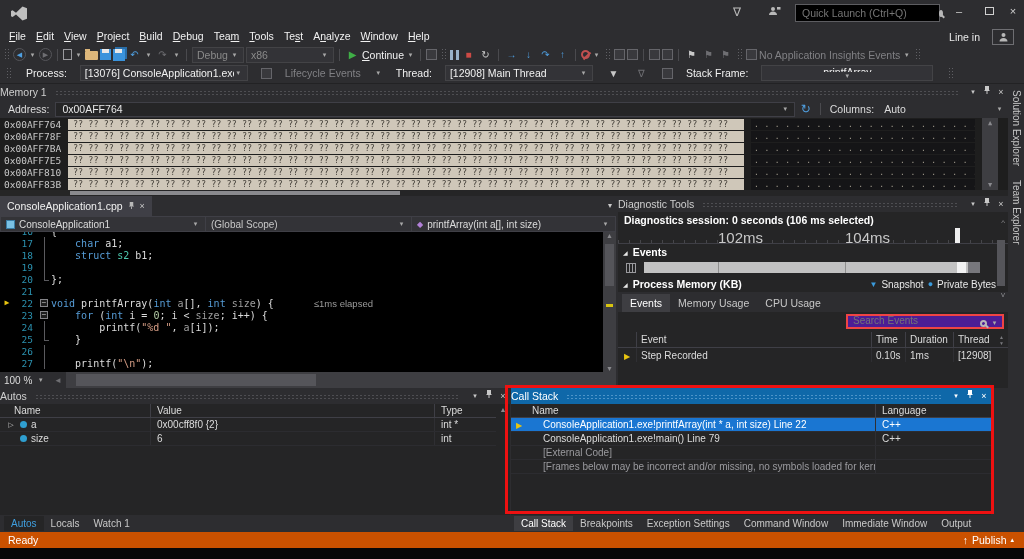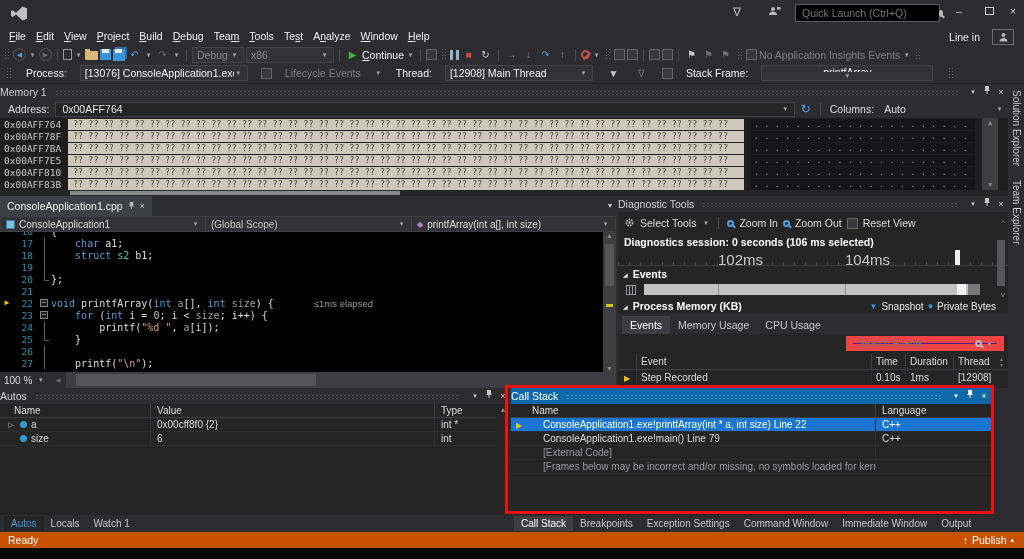--- a/index.html
+++ b/index.html
@@ -131,22 +131,22 @@
   .swim-bar{position:absolute;left:26px;top:2px;width:336px;height:11px;background:#c2c2c2;}
   .swim-tick{position:absolute;top:0;width:1px;height:11px;background:#8f8f8f;}
   .swim-white{position:absolute;top:0;width:9px;height:11px;background:#f2f2f2;right:14px;}
   .swim-end{position:absolute;top:0;right:0;width:12px;height:11px;background:#77777c;}
   .d-legend{position:absolute;right:12px;display:flex;align-items:center;gap:4px;font-size:10px;color:#e8e8e8;}
   .lg-tri{color:#3a9bdc;font-size:8px;} .lg-dot{color:#3a9bdc;font-size:9px;}
   .d-tabs{height:20px;display:flex;align-items:flex-end;padding-left:4px;background:#2d2d30;}
   .d-tab{padding:3px 8px;font-size:10.5px;color:#c8c8c8;}
   .d-tab.active{background:#3e3e42;color:#fff;}
   .d-search{position:relative;height:20px;background:#252526;}
-  .d-search-box{position:absolute;left:228px;top:2px;width:158px;height:15px;background:#4c1d95;border:7px solid #ef4444;
-      display:flex;align-items:center;padding:0 3px;gap:3px;}
+  .d-search-box{position:absolute;left:228px;top:2px;width:158px;height:15px;background:#4c1d95;border:2px solid #ef4444;
+      display:flex;align-items:flex-end;padding:0 3px;gap:3px;}
   .d-search-box input{flex:1;background:transparent;border:0;outline:0;color:#8a8a8a;font-size:10px;font-family:"Liberation Sans",sans-serif;min-width:0;}
   .d-grid-h{height:16px;display:flex;font-size:10px;color:#dcdcdc;border-bottom:1px solid #3f3f46;align-items:center;}
   .dg-icon{width:18px;flex:none;text-align:center;}
   .dg-event{flex:1;padding-left:4px;border-left:1px solid #3f3f46;height:100%;display:flex;align-items:center;}
   .dg-time{width:34px;flex:none;border-left:1px solid #3f3f46;padding-left:4px;height:100%;display:flex;align-items:center;}
   .dg-dur{width:48px;flex:none;border-left:1px solid #3f3f46;padding-left:4px;height:100%;display:flex;align-items:center;}
   .dg-thread{width:42px;flex:none;border-left:1px solid #3f3f46;padding-left:4px;height:100%;display:flex;align-items:center;}
   .dg-sc{width:13px;flex:none;text-align:center;color:#7a7a7e;font-size:5px;line-height:6px;}
   .d-grid-row{height:14px;display:flex;font-size:10px;color:#dcdcdc;align-items:center;}
   .d-grid-row .dg-event,.d-grid-row .dg-time,.d-grid-row .dg-dur,.d-grid-row .dg-thread{border-left:1px solid #2f2f33;}
@@ -551,35 +551,20 @@
     <div class="tw-title">
       <span>Diagnostic Tools</span>
       <span class="tw-dots"></span>
       <span class="tw-ico" style="font-size:7px">▾</span>
       <span class="tw-ico"><svg width="8" height="10" viewBox="0 0 8 10">
             <path d="M2 1h4v4l1 1H1l1-1z" fill="#c8c8c8"></path>
             <rect x="3.5" y="6" width="1" height="3" fill="#c8c8c8"></rect>
           </svg></span>
       <span class="tw-ico">×</span>
     </div>
-    <div class="d-toolbar">
-      <span><svg width="11" height="11" viewBox="0 0 12 12">
-            <circle cx="6" cy="6" r="3.4" fill="none" stroke="#c8c8c8" stroke-width="1.8" stroke-dasharray="1.7 1.2"></circle>
-            <circle cx="6" cy="6" r="1.3" fill="#c8c8c8"></circle>
-          </svg></span>
-      <span>Select Tools</span>
-      <span class="tb-dd">▾</span>
-      <span class="tb-sep"></span>
-      <span class="mag"></span>
-      <span>Zoom In</span>
-      <span class="mag"></span>
-      <span>Zoom Out</span>
-      <span class="ic ic-dim"></span>
-      <span>Reset View</span>
-    </div>
     <div class="d-session">Diagnostics session: 0 seconds (106 ms selected)</div>
     <div class="d-ruler">
       <span class="rlabel" style="left:100px">102ms</span>
       <span class="rlabel" style="left:227px">104ms</span>
       <span class="d-whitebar" style="left:337px"></span>
     </div>
     <div class="d-sec">
       <span class="tri">◢</span>
       <span class="sec-label">Events</span>
     </div>

